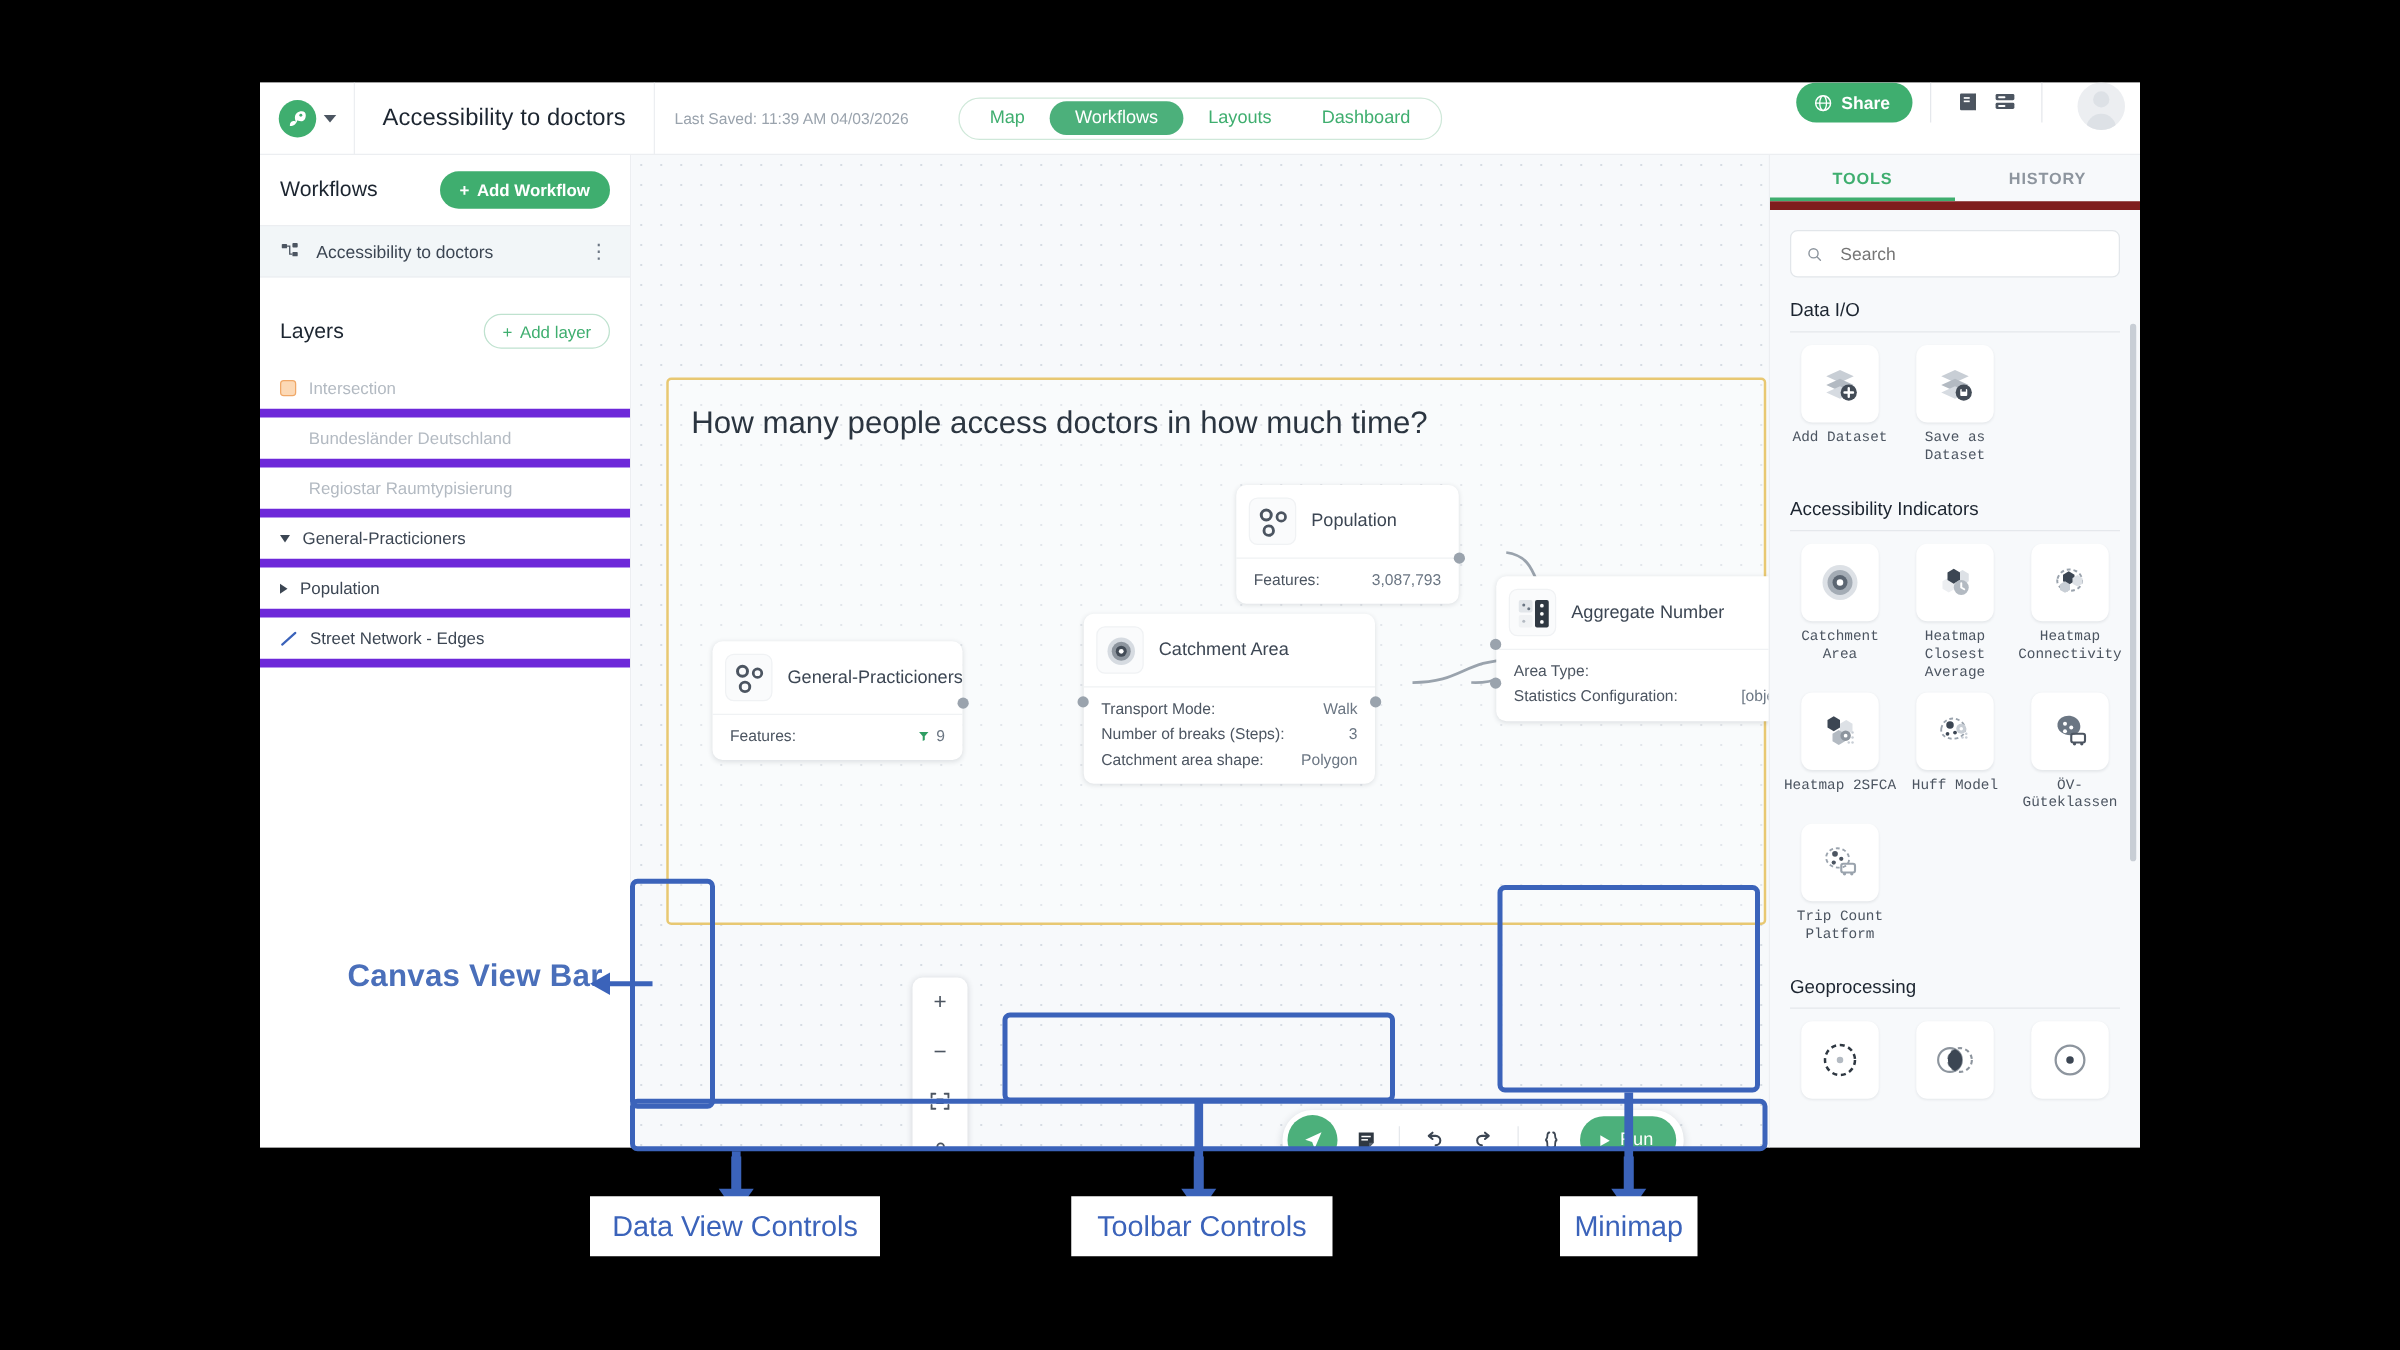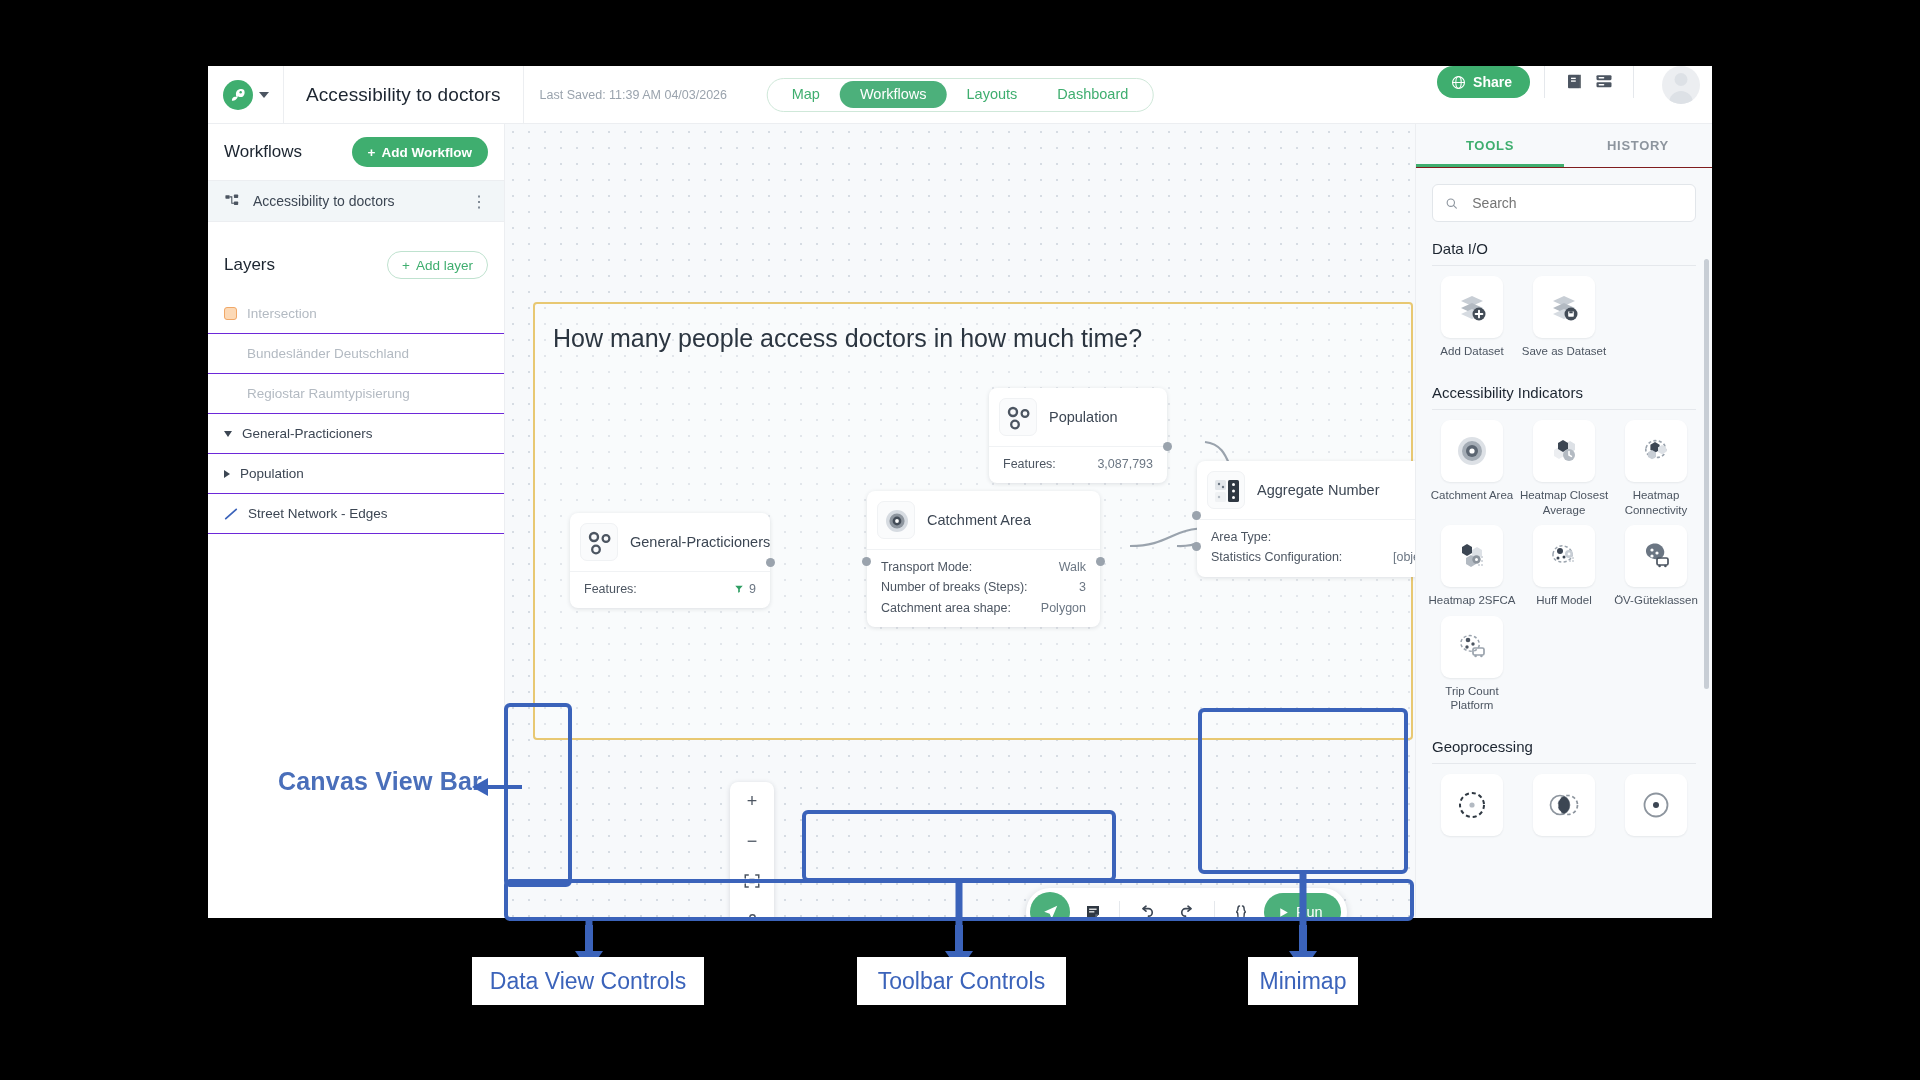--- a/index.html
+++ b/index.html
@@ -52,21 +52,21 @@
     position:absolute; left:0; top:58px; width: 297px; height: 794px;
     background:#fff; border-right:1px solid #eceef1;
   }
   .sb-row { display:flex; align-items:center; justify-content:space-between; padding: 0 16px; }
   .sb-title { font-size:17px; color:#1c2530; font-weight:500; }
   .pill-green { background:#3fae6f; color:#fff; font-size:13.5px; font-weight:600; border-radius:16px; height:30px; padding: 0 16px; display:flex;align-items:center;gap:6px; cursor:pointer;}
   .pill-outline { background:#fff; color:#3fae6f; border:1px solid #bfe2cf; font-size:13.5px; font-weight:500; border-radius:16px; height:28px; padding: 0 14px; display:flex;align-items:center;gap:6px; cursor:pointer;}
   .wf-item { display:flex; align-items:center; height: 42px; padding: 0 16px; background:#f2f6f8; border-top:1px solid #eceef1; border-bottom:1px solid #eceef1; cursor:pointer;}
   .wf-item .nm { font-size:14px; color:#3c4653; margin-left:12px; flex:1;}
   .dots { color:#6b7683; font-size:16px; letter-spacing:1px; cursor:pointer;}
-  .layer-row { display:flex; align-items:center; height: 40px; padding: 0 16px; border-bottom:1px solid #6d28d9; font-size:13.5px; cursor:pointer;}
+  .layer-row { display:flex; align-items:center; height: 40px; padding: 0 16px; border-bottom:7px solid #6d28d9; font-size:13.5px; cursor:pointer;}
   .layer-row .lbl { margin-left: 10px; }
   .layer-muted { color:#b3bac2; }
   .layer-dark { color:#3c4653; }
   .sw-orange { width:13px;height:13px;border-radius:3px;background:#fcd9b6;border:1.5px solid #f0a868; }
   .caret { width:0;height:0; }
   .caret-r { border-top:4.5px solid transparent;border-bottom:4.5px solid transparent;border-left:6px solid #3c4653; }
   .caret-d { border-left:4.5px solid transparent;border-right:4.5px solid transparent;border-top:6px solid #3c4653; }
 
   
   .canvas {
@@ -97,31 +97,31 @@
 
   
   .toolbar { position:absolute; left: 818px; top: 822px; height: 48px; background:#fff; border-radius:26px; box-shadow:0 2px 7px rgba(30,40,55,.18); display:flex; align-items:center; padding: 0 6px 0 4px; gap: 4px;}
   .tb-circle { width: 40px; height:40px; border-radius:50%; background:#4cb07b; display:flex;align-items:center;justify-content:center; cursor:pointer;}
   .tb-btn { width: 38px; height:38px; display:flex;align-items:center;justify-content:center; color:#3c4653; cursor:pointer; font-size:16px;}
   .tb-sep { width:1px; height:22px; background:#e5e8ec; margin: 0 3px;}
   .run-btn { background:#4cb07b; color:#fff; height:38px; border-radius:20px; padding: 0 18px 0 13px; display:flex;align-items:center;gap:6px; font-size:14.5px; font-weight:500; cursor:pointer;}
 
   
   .rpanel { position:absolute; right:0; top:58px; width: 297px; height: 794px; background:#f7f9fb; border-left:1px solid #eceef1;}
-  .rtabs { display:flex; height: 44px; border-bottom:1px solid #7f1d1d;justify-content:flex-end; }
+  .rtabs { display:flex; height: 44px; border-bottom:7px solid #7f1d1d;justify-content:flex-end; }
   .rtab { flex:1; display:flex; align-items:center; justify-content:center; font-size:13px; font-weight:700; letter-spacing:.7px; color:#8d959e; cursor:pointer;}
   .rtab.active { color:#3fae6f; box-shadow: inset 0 -3px 0 #3fae6f; }
   .search-wrap { margin: 16px 16px 0 16px; height: 38px; border:1px solid #e2e6ea; border-radius:6px; background:#fff; display:flex; align-items:center; padding: 12px 12px; gap:14px;}
   .search-input { border:none; outline:none; font-size:14px; color:#9aa3ad; font-family:inherit; width:100%; background:transparent;}
   .sec-title { margin: 18px 16px 0 16px; font-size:15px; color:#1c2530; font-weight:500;}
   .sec-rule { margin: 8px 16px 0 16px; height:1px; background:#e5e8ec;}
   .tool-grid { display:flex; flex-wrap:wrap; margin: 10px 10px 0 10px; }
   .tool-cell { width: 92px; display:flex; flex-direction:column; align-items:center; margin-bottom: 8px; cursor:pointer;}
   .tool-tile { width: 62px; height:62px; border-radius:9px; background:#fff; box-shadow:0 1px 2px rgba(30,40,55,.08); display:flex;align-items:center;justify-content:center;}
-  .tool-lbl { font-size:11.5px; color:#4c5561; text-align:center; margin-top:6px; line-height:1.25; }
+  .tool-lbl { font-size:11.5px; color:#4c5561; text-align:center; margin-top:6px; line-height:1.25;font-family:Liberation Mono, monospace; }
   .rscroll { position:absolute; right: 3px; top: 135px; width: 5px; height: 430px; border-radius:3px; background:#c8ced5;}
 
   
   .anno-box { position:absolute; border: 4px solid #3b63ba; border-radius: 6px; pointer-events:none;}
   .anno-label { position:absolute; background:#fff; color:#3b63ba; font-weight:400; display:flex; align-items:center; justify-content:center;}
   .anno-arrow { position:absolute; }
   .cvb-label { position:absolute; color:#4a6fba; font-weight:700; font-size:25px; letter-spacing:.2px;}
 </style>
 </head>
 <body>

